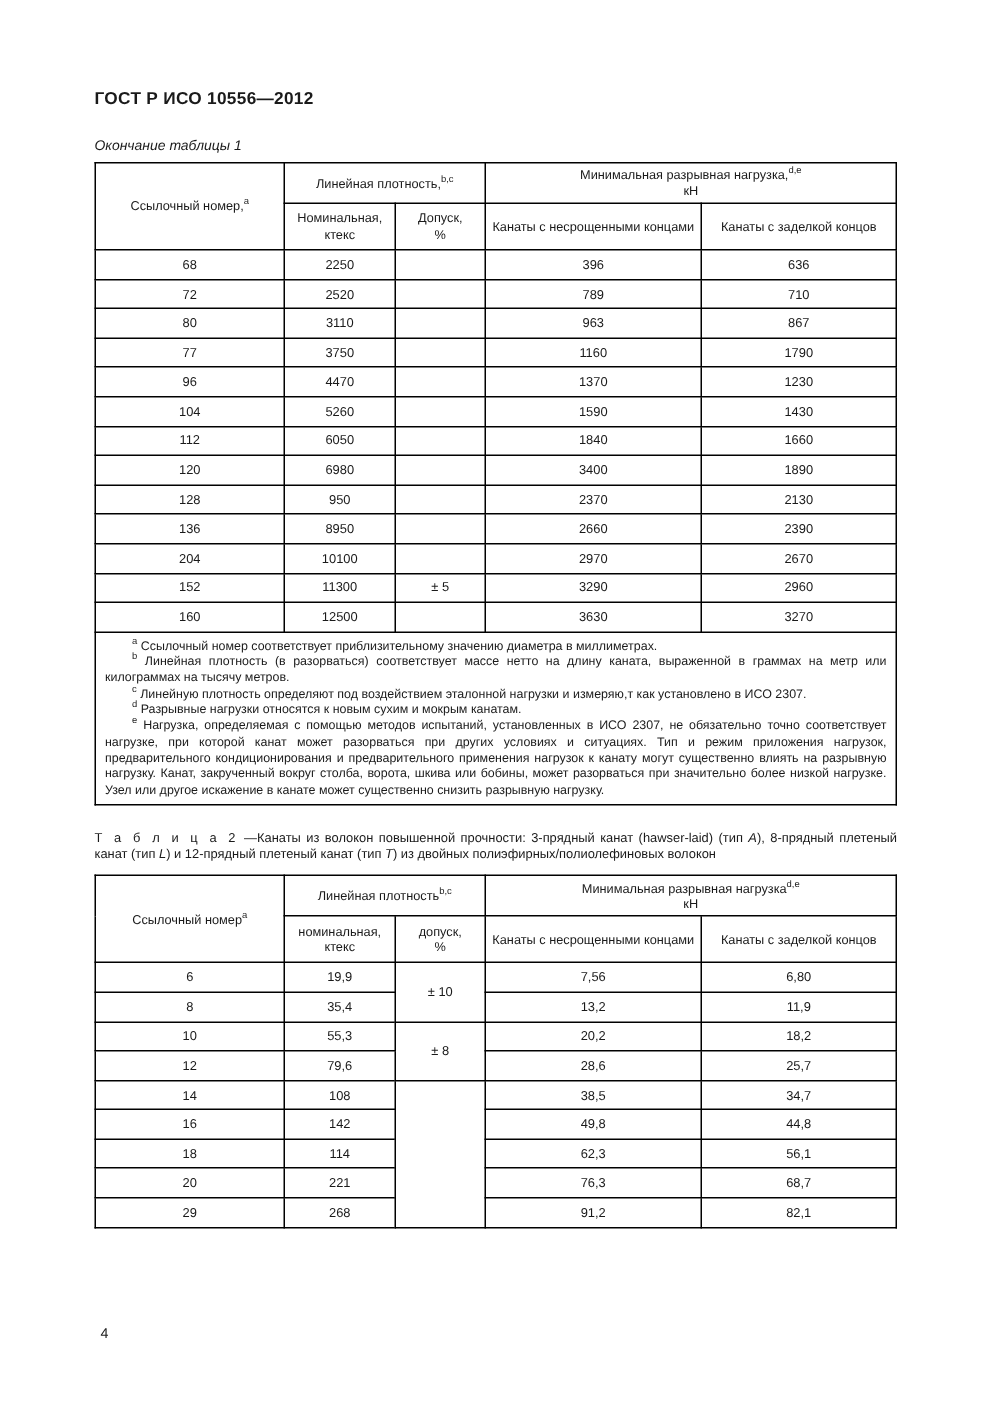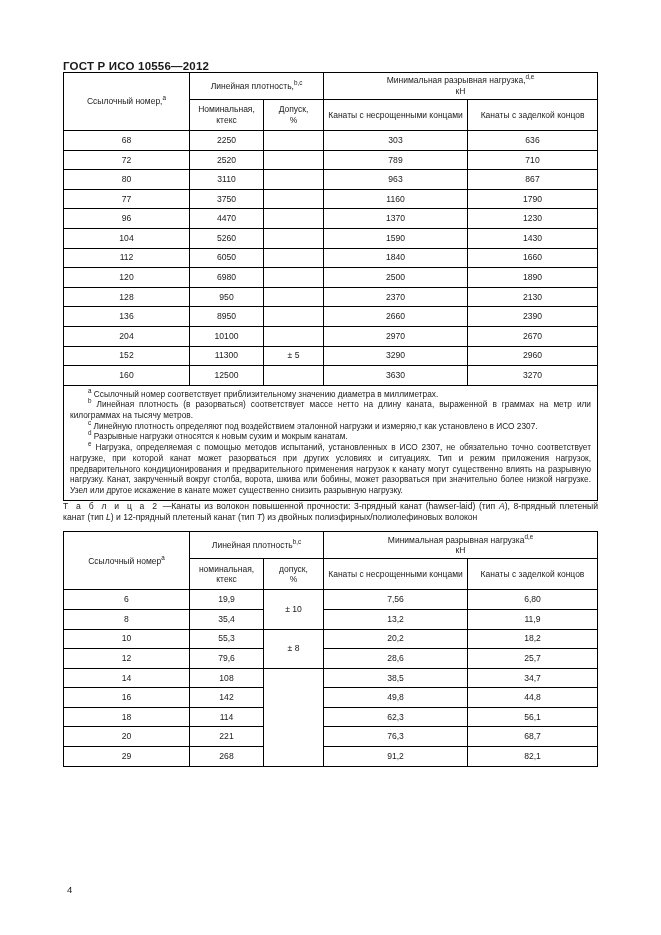--- a/index.html
+++ b/index.html
@@ -86,20 +86,21 @@
     text-align: justify;
   }
   .notes p {
     margin: 0;
     text-indent: 18px;
   }
 
   .caption2 {
     font-size: 8.6px;
     line-height: 1.38;
+    margin-top: 16px;
     margin-bottom: 7px;
     text-align: justify;
   }
   .caption2 .sp {
     letter-spacing: 2.1px;
   }
   .caption2 i { font-style: italic; }
 
   .page-number {
     position: absolute;
@@ -116,20 +117,21 @@
   col.c-spl  { width: 130px; }
 </style>
 </head>
 <body>
 
 <div class="page">
   <div class="content">
 
     <div class="doc-title">ГОСТ Р ИСО 10556—2012</div>
 
+    <div class="table-caption-italic">Окончание таблицы 1</div>
 
     <table class="gost">
       <colgroup>
         <col class="c-ref">
           <col class="c-nom">
           <col class="c-tol">
           <col class="c-uns">
           <col class="c-spl">
       </colgroup>
       <thead>
@@ -160,21 +162,21 @@
           <th class="th-sub">
             <span>Канаты с заделкой концов</span>
           </th>
         </tr>
       </thead>
       <tbody id="t1-body">
           <tr class="datarow">
             <td>68</td>
             <td>2250</td>
             <td></td>
-            <td>303</td>
+            <td>396</td>
             <td>636</td>
           </tr>
           <tr class="datarow">
             <td>72</td>
             <td>2520</td>
             <td></td>
             <td>789</td>
             <td>710</td>
           </tr>
           <tr class="datarow">
@@ -209,21 +211,21 @@
             <td>112</td>
             <td>6050</td>
             <td></td>
             <td>1840</td>
             <td>1660</td>
           </tr>
           <tr class="datarow">
             <td>120</td>
             <td>6980</td>
             <td></td>
-            <td>2500</td>
+            <td>3400</td>
             <td>1890</td>
           </tr>
           <tr class="datarow">
             <td>128</td>
             <td>950</td>
             <td></td>
             <td>2370</td>
             <td>2130</td>
           </tr>
           <tr class="datarow">

